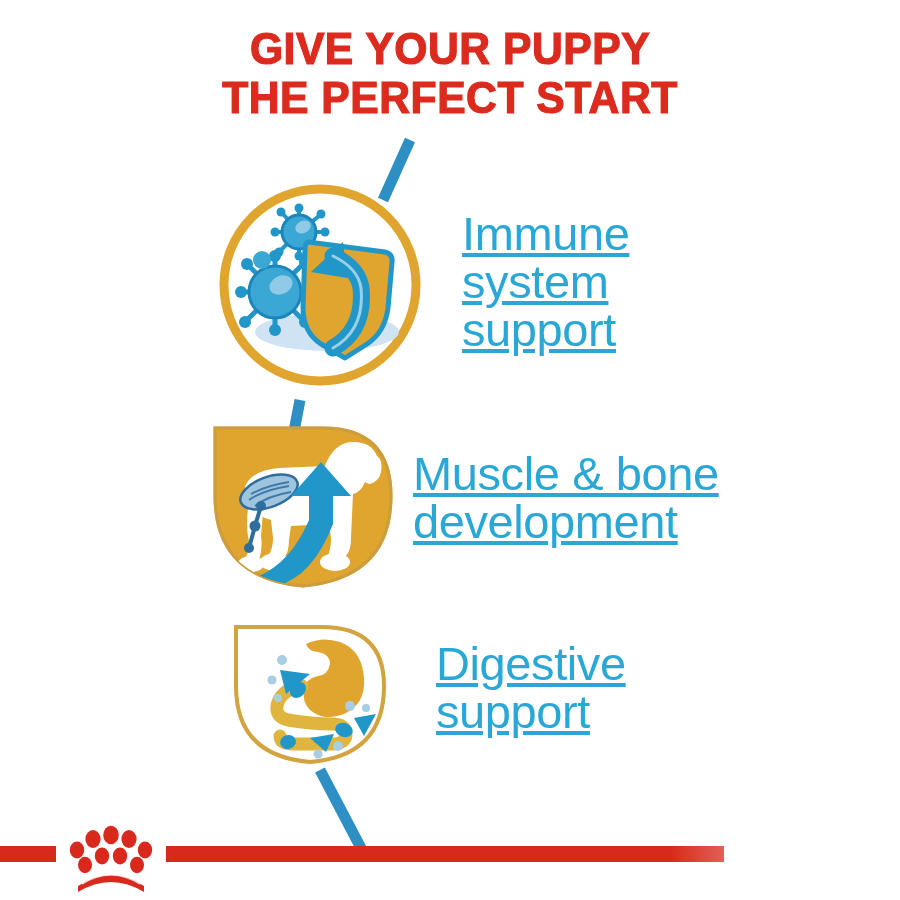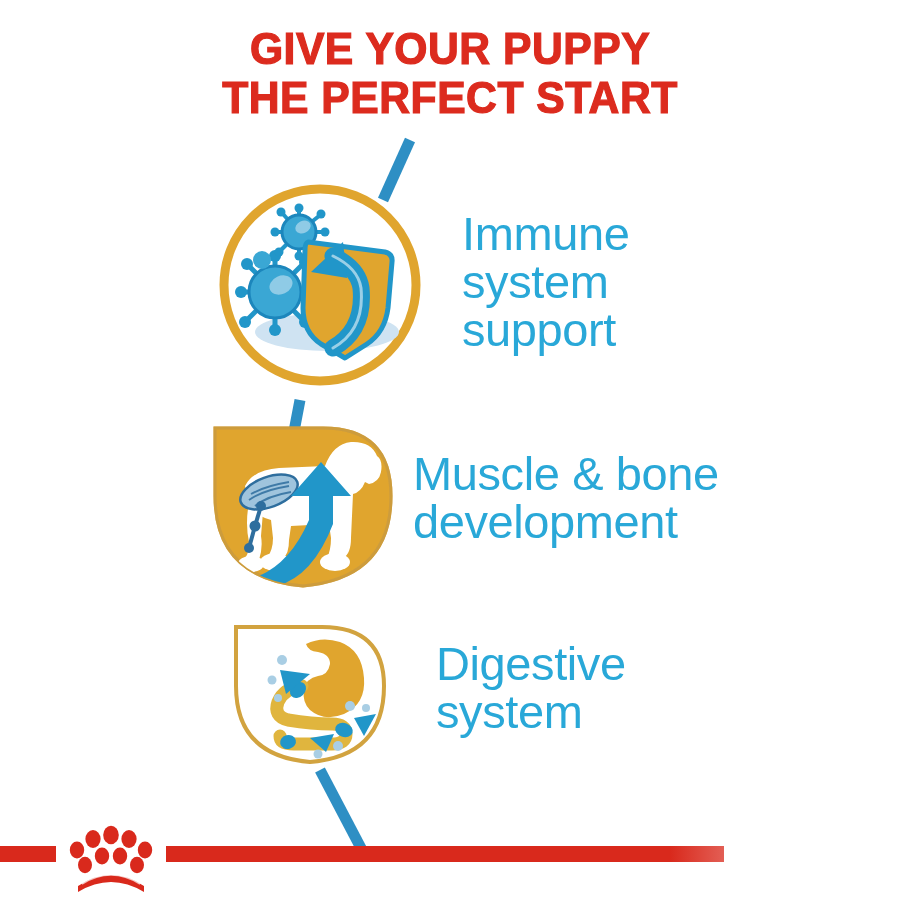--- a/index.html
+++ b/index.html
@@ -47,20 +47,21 @@
     position: absolute;
   }
   .benefit-label {
     position: absolute;
     color: #29A8D8;
     font-size: 47px;
     line-height: 1.02;
     letter-spacing: -0.4px;
     white-space: pre-line;
     font-weight: 400;
+    text-decoration: underline;
   }
 
   
   #row-immune   { top: 180px; }
   #row-immune   .benefit-icon  { left: 215px; top: 0; }
   #row-immune   .benefit-label { left: 462px; top: 30px; }
 
   #row-muscle   { top: 420px; }
   #row-muscle   .benefit-icon  { left: 205px; top: 0; }
   #row-muscle   .benefit-label { left: 413px; top: 30px; }
@@ -294,21 +295,21 @@
           <circle cx="44" cy="60" r="4.5"></circle>
           <circle cx="50" cy="78" r="4"></circle>
           <circle cx="122" cy="86" r="5"></circle>
           <circle cx="138" cy="88" r="4"></circle>
           <circle cx="110" cy="126" r="5"></circle>
           <circle cx="90" cy="134" r="4.5"></circle>
         </g>
       </svg>
     </div>
     <div class="benefit-label">Digestive
-system</div>
+support</div>
   </div>
 
   <div id="brand-band">
     <div class="band-bar" id="band-bar-left"></div>
     <div class="band-bar" id="band-bar-right"></div>
     <svg id="crown-logo" viewBox="0 0 110 78">
       <g fill="#D9291C">
 
         <ellipse cx="21" cy="36" rx="7.2" ry="8.4"></ellipse>
         <ellipse cx="37" cy="25" rx="7.6" ry="9"></ellipse>

